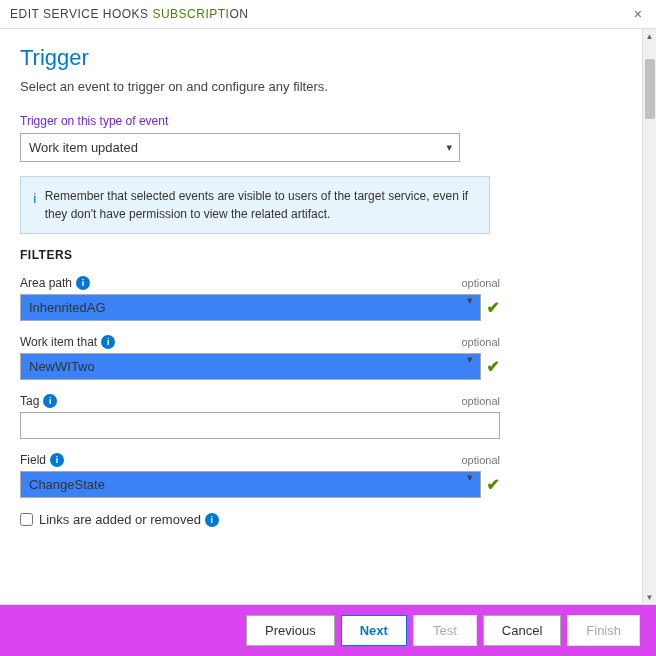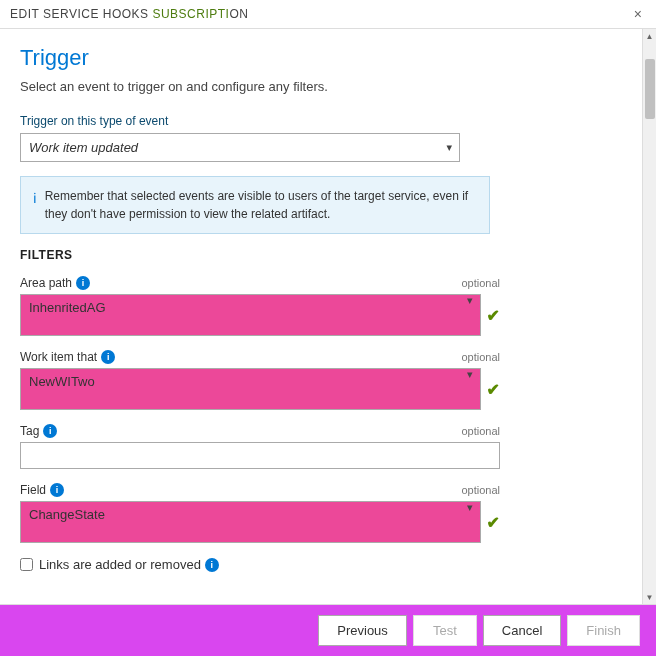--- a/index.html
+++ b/index.html
@@ -94,42 +94,41 @@
     }
     .page-subtitle {
       color: #444;
       font-size: 13px;
       margin-bottom: 20px;
     }
 
     
     .form-label {
       font-size: 12px;
-      color: #0c4a6e;
+      color: #6d28d9;
       margin-bottom: 5px;
       display: block;
     }
 
     .form-select-wrapper {
       position: relative;
       display: inline-flex;
       align-items: center;
       width: 100%;
       max-width: 440px;
     }
     .form-select {
       width: 100%;
       padding: 6px 38px 6px 8px;
       border: 1px solid #aaa;
       background: #fff;
       font-size: 13px;
       color: #333;
       appearance: none;
       cursor: pointer;
-      font-style: italic;
     }
     .select-arrow {
       position: absolute;
       right: 8px;
       pointer-events: none;
       font-size: 11px;
       color: #444;
     }
 
     
@@ -189,23 +188,23 @@
       align-items: center;
       gap: 6px;
       max-width: 480px;
     }
     .filter-select-wrapper {
       position: relative;
       flex: 1;
     }
     .filter-select {
       width: 100%;
-      padding: 5px 28px 20px 8px;
+      padding: 5px 28px 5px 8px;
       border: 1px solid #aaa;
-      background: #ec4899;
+      background: #3b82f6;
       font-size: 13px;
       color: #333;
       appearance: none;
       cursor: pointer;
     }
     .filter-input {
       width: 100%;
       padding: 5px 8px;
       border: 1px solid #aaa;
       background: #fff;
@@ -410,16 +409,17 @@
     <div class="scrollbar-arrow">▲</div>
     <div class="scrollbar-thumb"></div>
     <div style="flex:1"></div>
     <div class="scrollbar-arrow">▼</div>
   </div>
 
 </div>
 
 <div class="footer">
   <button class="btn">Previous</button>
+  <button class="btn btn-primary">Next</button>
   <button class="btn btn-disabled">Test</button>
   <button class="btn">Cancel</button>
   <button class="btn btn-disabled">Finish</button>
 </div>
 
 </body></html>

